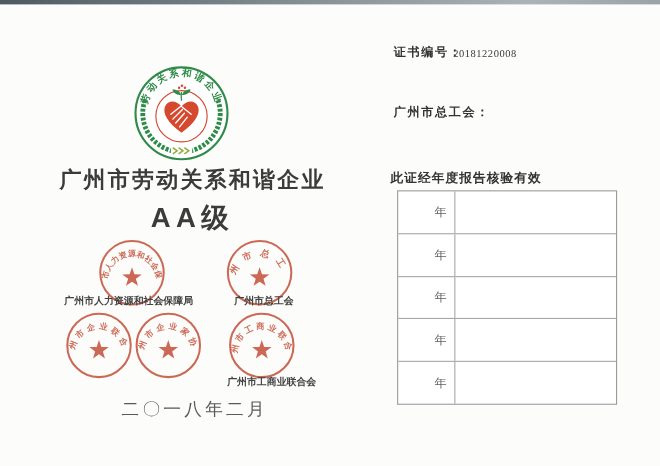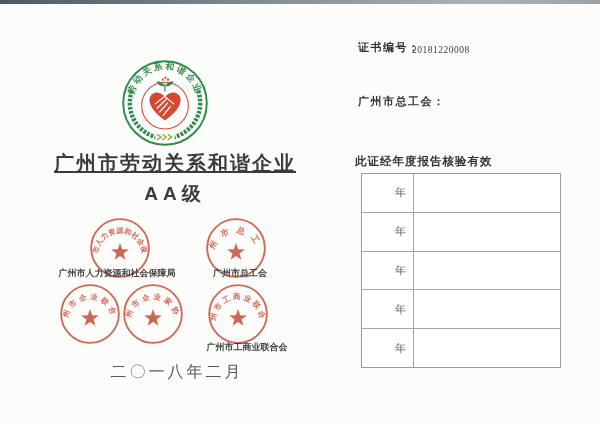--- a/index.html
+++ b/index.html
@@ -5,23 +5,23 @@
   html,body{margin:0;padding:0;background:#e8e8e8;}
   #page{
     position:relative;width:600px;height:424px;background:#fcfcfb;
     overflow:hidden;font-family:"Liberation Sans",sans-serif;
   }
   .top-edge{position:absolute;left:0;top:0;width:600px;height:4px;
     background:linear-gradient(to right,#4e5a61,#7e898e 40%,#aab3b7 80%,#9aa3a8);}
   
   .emblem{position:absolute;left:121px;top:59px;width:88px;height:88px;}
   .title1{position:absolute;left:10px;top:150px;width:330px;text-align:center;
-    font-size:20px;font-weight:700;color:#3b3b3b;letter-spacing:2px;text-decoration:underline;}
+    font-size:20px;font-weight:700;color:#3b3b3b;letter-spacing:2px;}
   .title2{position:absolute;left:10px;top:181px;width:330px;text-align:center;
-    font-size:19px;font-weight:700;color:#3b3b3b;letter-spacing:5px;}
+    font-size:25px;font-weight:700;color:#3b3b3b;letter-spacing:5px;}
   .stamp{position:absolute;width:62px;height:62px;opacity:.82;}
   #stampA{left:89px;top:217px;}
   #stampB{left:205px;top:217px;}
   #stampC{left:59px;top:283px;}
   #stampD{left:122px;top:283px;}
   #stampE{left:207px;top:283px;}
   .stx{fill:#c14a32;font-weight:700;}
   .sp13{font-size:11.5px;letter-spacing:.5px;}
   .sp6{font-size:13px;letter-spacing:11px;}
   .sp8{font-size:12px;letter-spacing:5px;}

